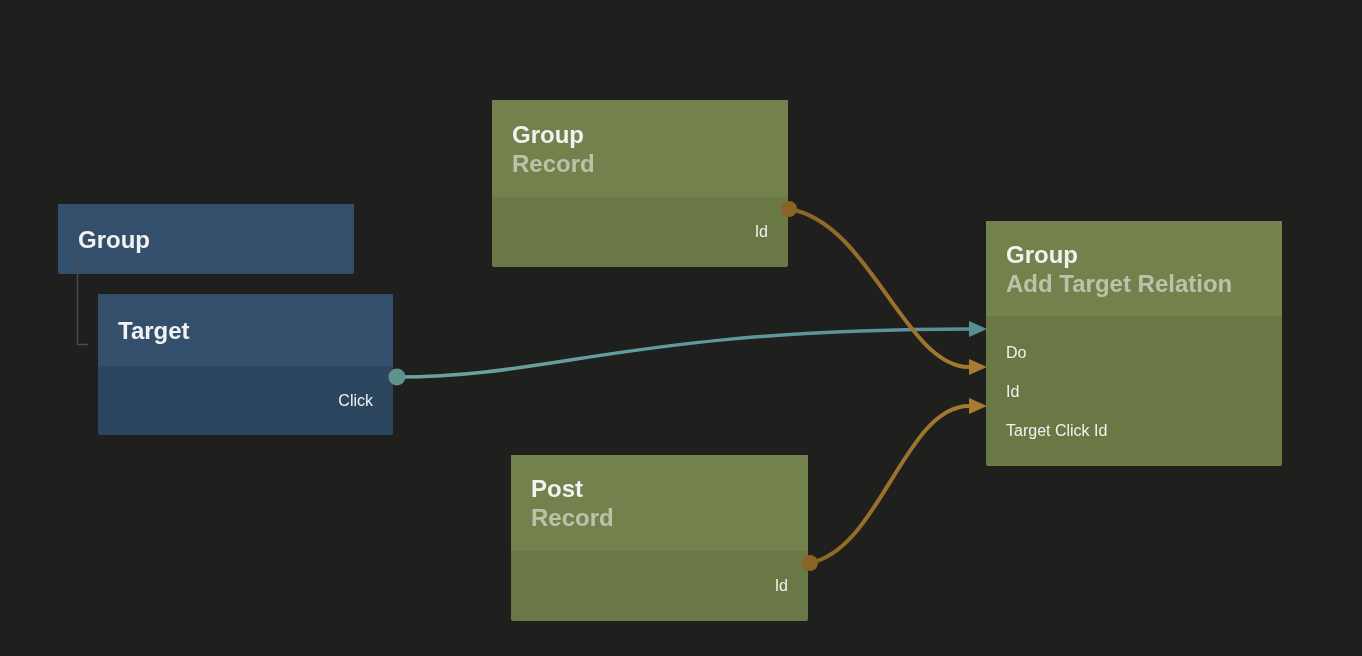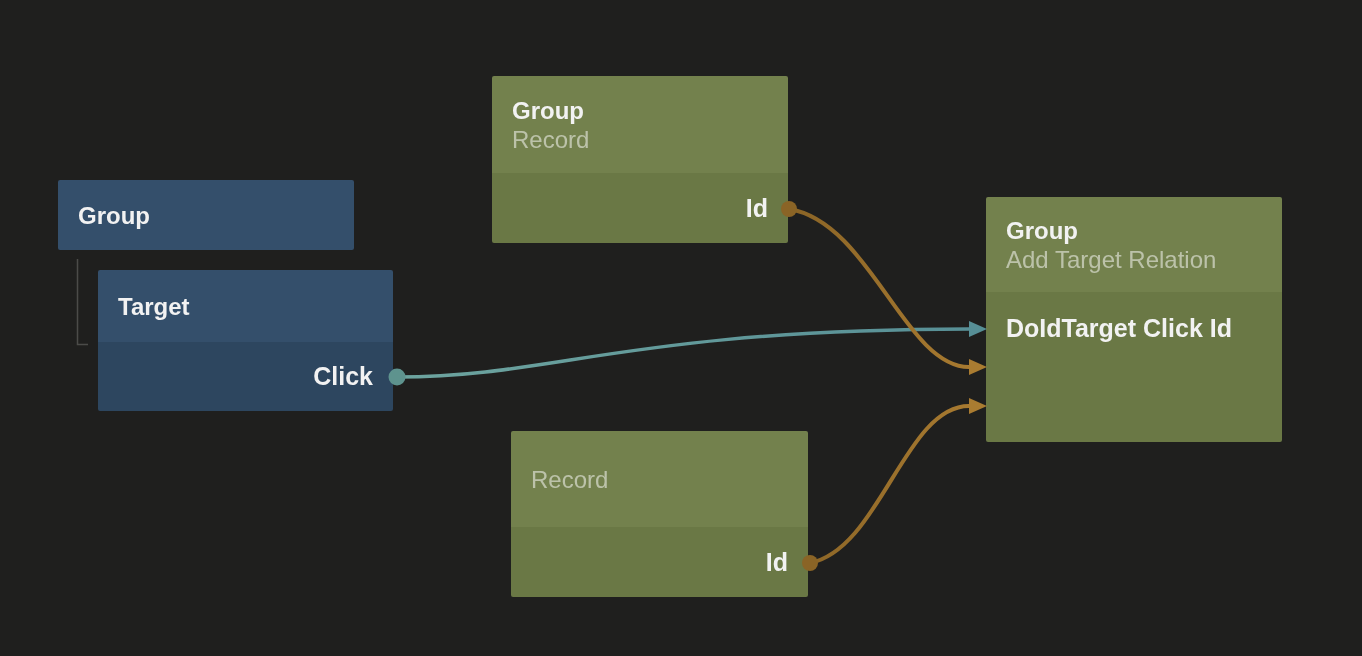--- a/index.html
+++ b/index.html
@@ -15,62 +15,63 @@
     position: absolute;
     border-radius: 2px;
     overflow: hidden;
   }
   .node-header {
     display: flex;
     flex-direction: column;
     justify-content: center;
     padding: 0 20px;
     box-sizing: border-box;
+    margin-top: 24px;
   }
   .green .node-header { background: #73814d; }
   .green .node-body   { background: #6a7845; }
   .blue  .node-header { background: #344f6b; }
   .blue  .node-body   { background: #2d465f; }
   .node-title {
     color: #f2f2f2;
     font-size: 24px;
     font-weight: 600;
     line-height: 29px;
     white-space: nowrap;
   }
   .node-subtitle {
     color: rgba(255,255,255,0.52);
     font-size: 24px;
-    font-weight: 400;
+    font-weight: 700;
     line-height: 29px;
     white-space: nowrap;
   }
   .node-body {
     box-sizing: border-box;
   }
   .body-single-out {
     display: flex;
     align-items: center;
     justify-content: flex-end;
     padding: 0 20px;
   }
   .body-inputs {
     padding: 17px 20px 16px 20px;
     display: flex;
-    flex-direction: row;
+    flex-direction: column;
   }
   .port-row {
     height: 39px;
     display: flex;
     align-items: center;
   }
   .port-label {
     color: #f2f2f2;
-    font-size: 25px;
-    font-weight: 700;
+    font-size: 16px;
+    font-weight: 400;
     white-space: nowrap;
   }
   .wires {
     position: absolute;
     left: 0; top: 0;
     width: 1362px;
     height: 656px;
     pointer-events: none;
   }
 </style>
@@ -99,20 +100,21 @@
     <div class="node-header" style="height:72px;">
       <div class="node-title">Target</div>
     </div>
     <div class="node-body body-single-out" style="height:69px;">
       <span class="port-label">Click</span>
     </div>
   </div>
 
   <div class="node green" style="left:511px; top:431px; width:297px;">
     <div class="node-header" style="height:96px;">
+      <div class="node-title">Post</div>
       <div class="node-subtitle">Record</div>
     </div>
     <div class="node-body body-single-out" style="height:70px;">
       <span class="port-label">Id</span>
     </div>
   </div>
 
   <div class="node green" style="left:986px; top:197px; width:296px;">
     <div class="node-header" style="height:95px;">
       <div class="node-title">Group</div>

